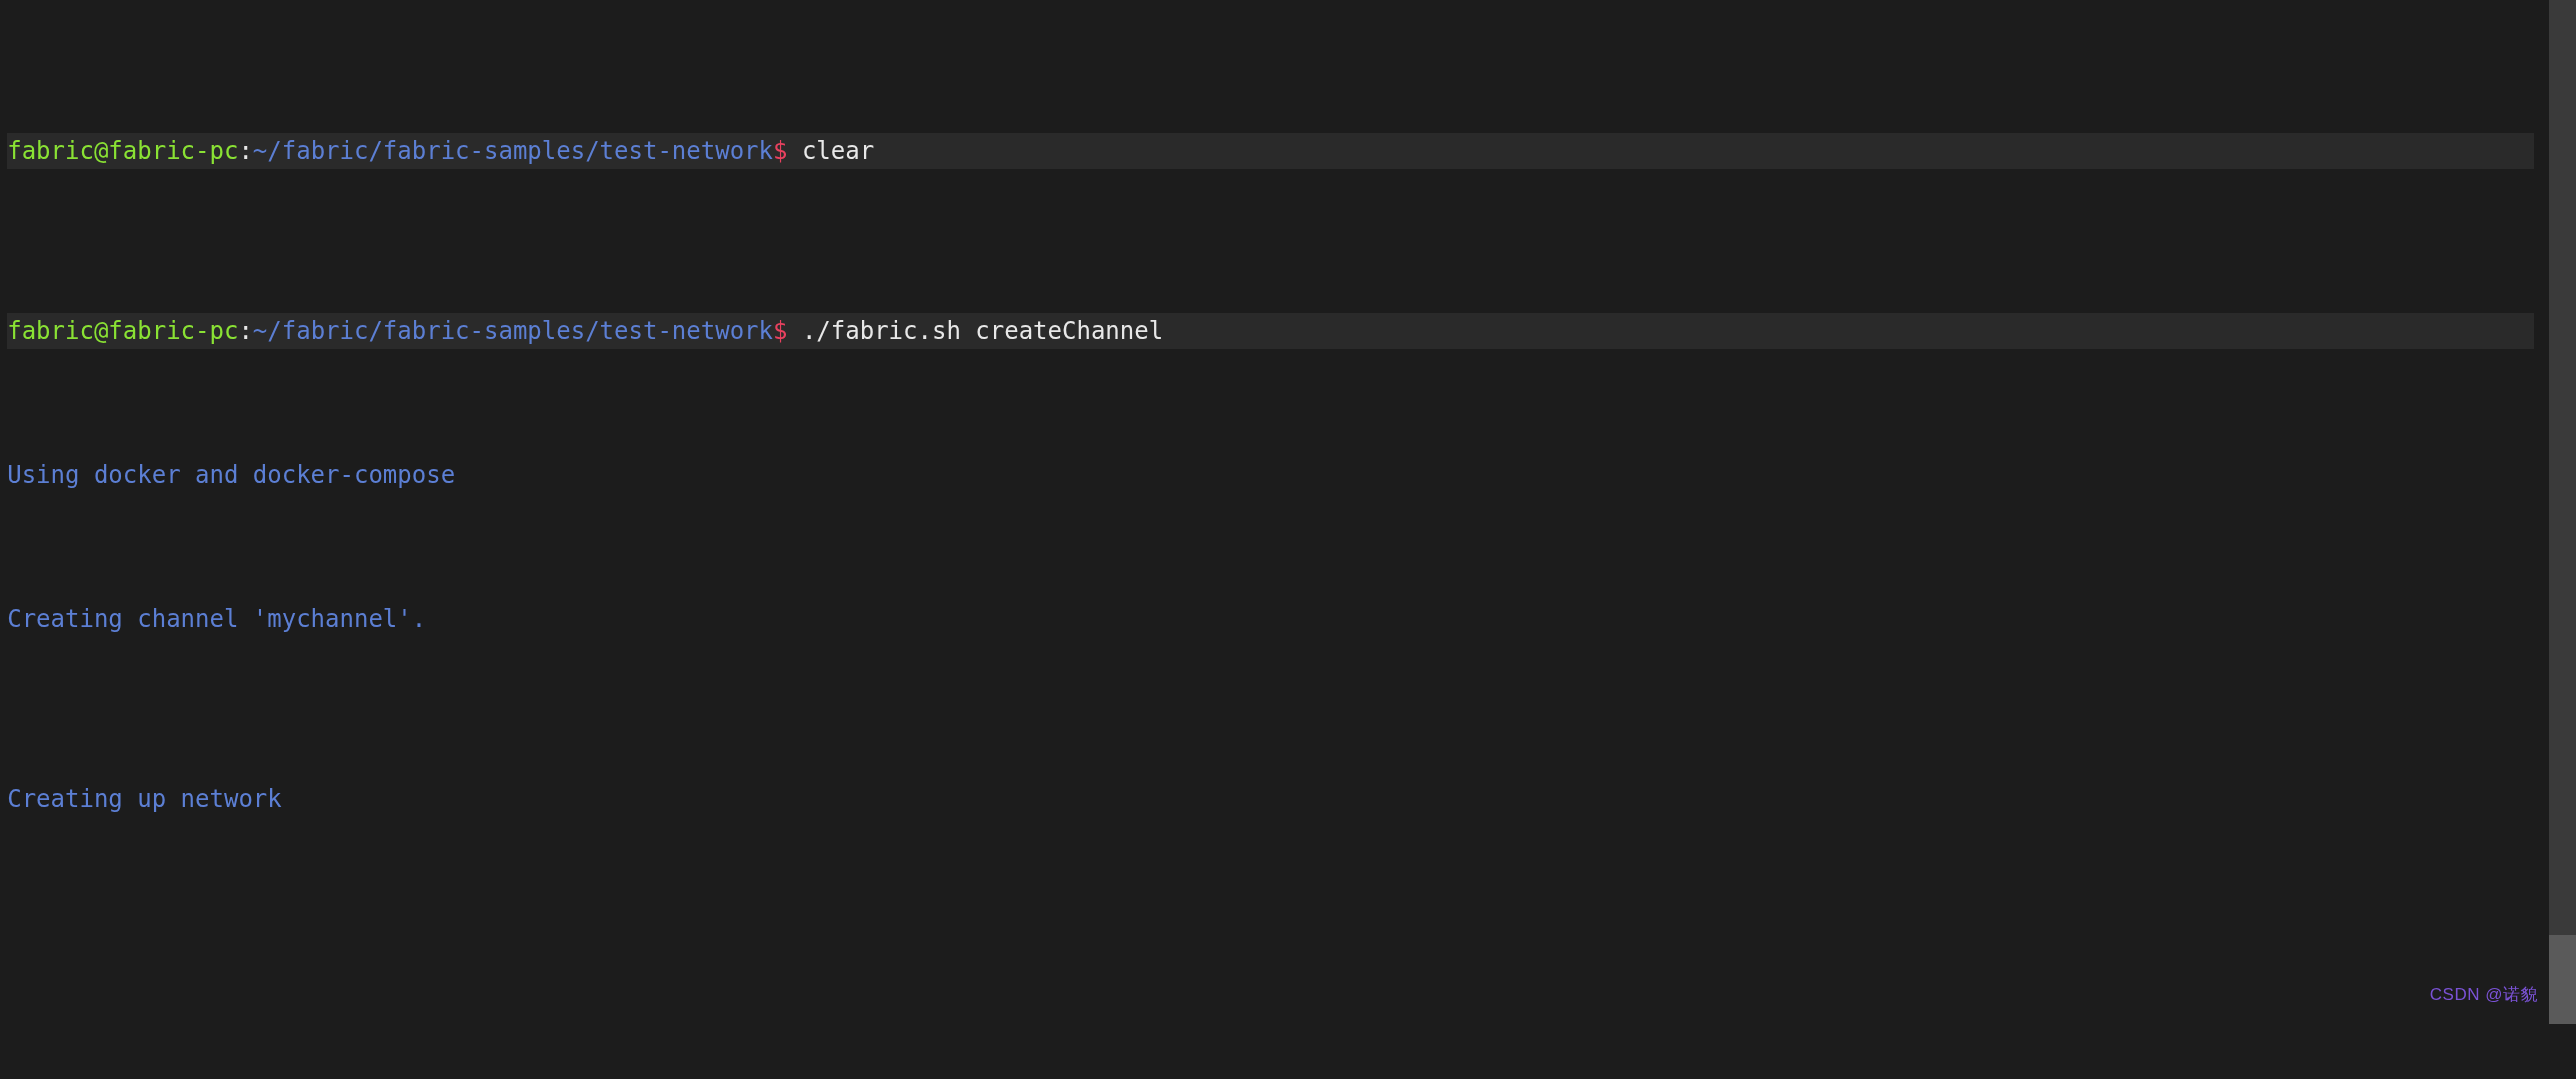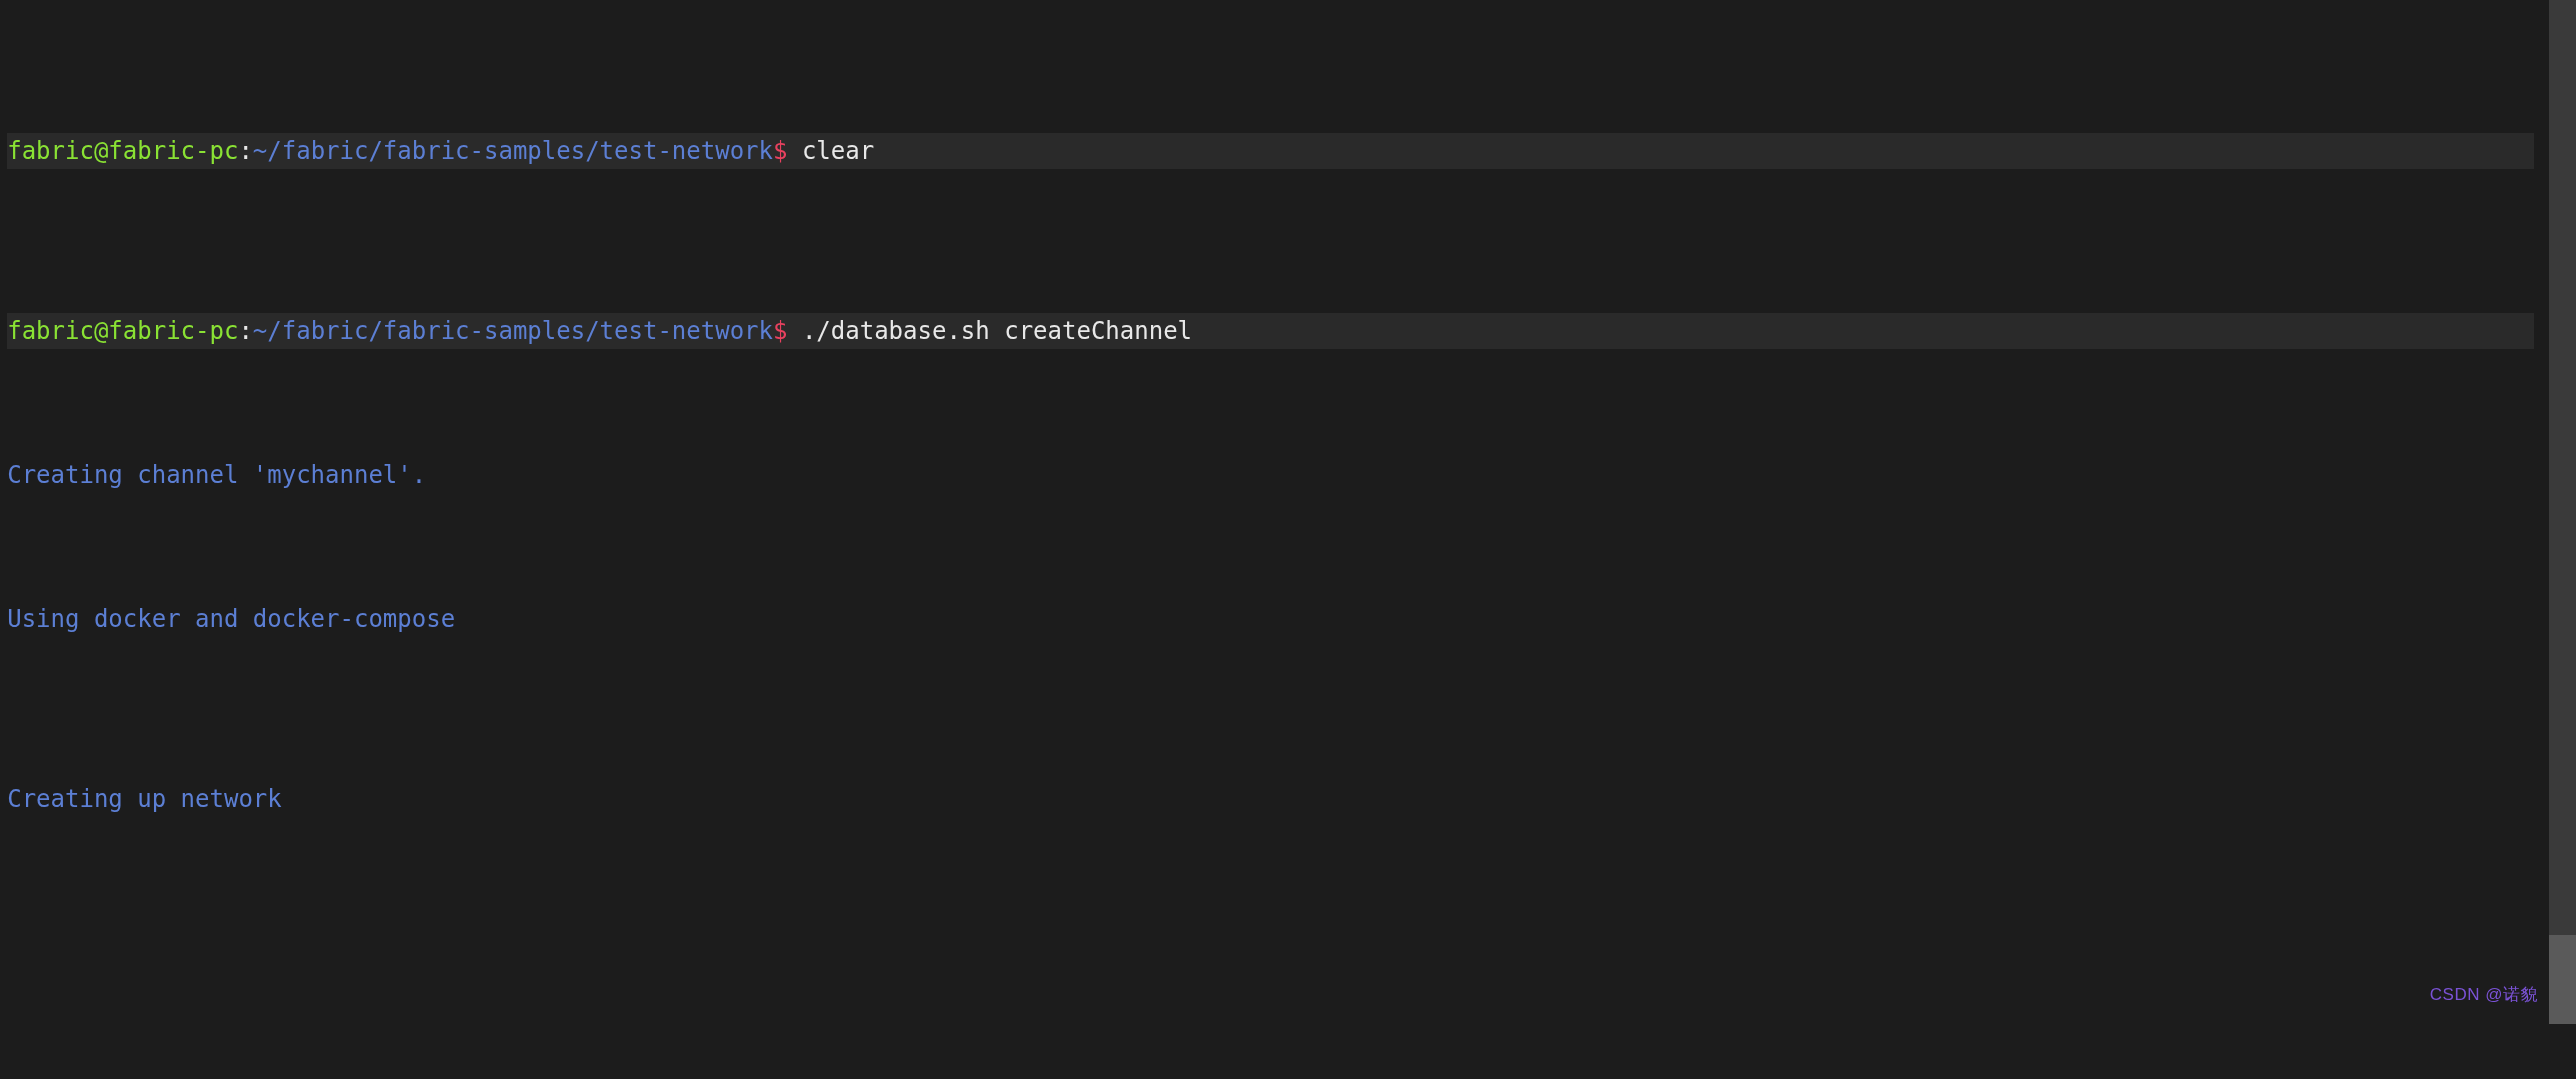--- a/index.html
+++ b/index.html
@@ -79,25 +79,25 @@
 <body>
 
 <div id="terminal">
 
   <div id="screen">
 
     
     <div class="line prompt-band"><span class="c-green">fabric@fabric-pc</span><span class="c-white">:</span><span class="c-blue">~/fabric/fabric-samples/test-network</span><span class="c-red">$</span><span class="c-white"> </span><span class="c-white">clear</span></div>
 
     
-    <div class="line prompt-band"><span class="c-green">fabric@fabric-pc</span><span class="c-white">:</span><span class="c-blue">~/fabric/fabric-samples/test-network</span><span class="c-red">$</span><span class="c-white"> </span><span class="c-white">./database.sh createChannel</span></div>
+    <div class="line prompt-band"><span class="c-green">fabric@fabric-pc</span><span class="c-white">:</span><span class="c-blue">~/fabric/fabric-samples/test-network</span><span class="c-red">$</span><span class="c-white"> </span><span class="c-white">./fabric.sh createChannel</span></div>
+
+    <div class="line"><span class="c-blue">Using docker and docker-compose</span></div>
 
     <div class="line"><span class="c-blue">Creating channel 'mychannel'.</span></div>
-
-    <div class="line"><span class="c-blue">Using docker and docker-compose</span></div>
 
 
     <div class="line"><span class="c-blue">Creating up network</span></div>
 
 
     
 
     
     
     

